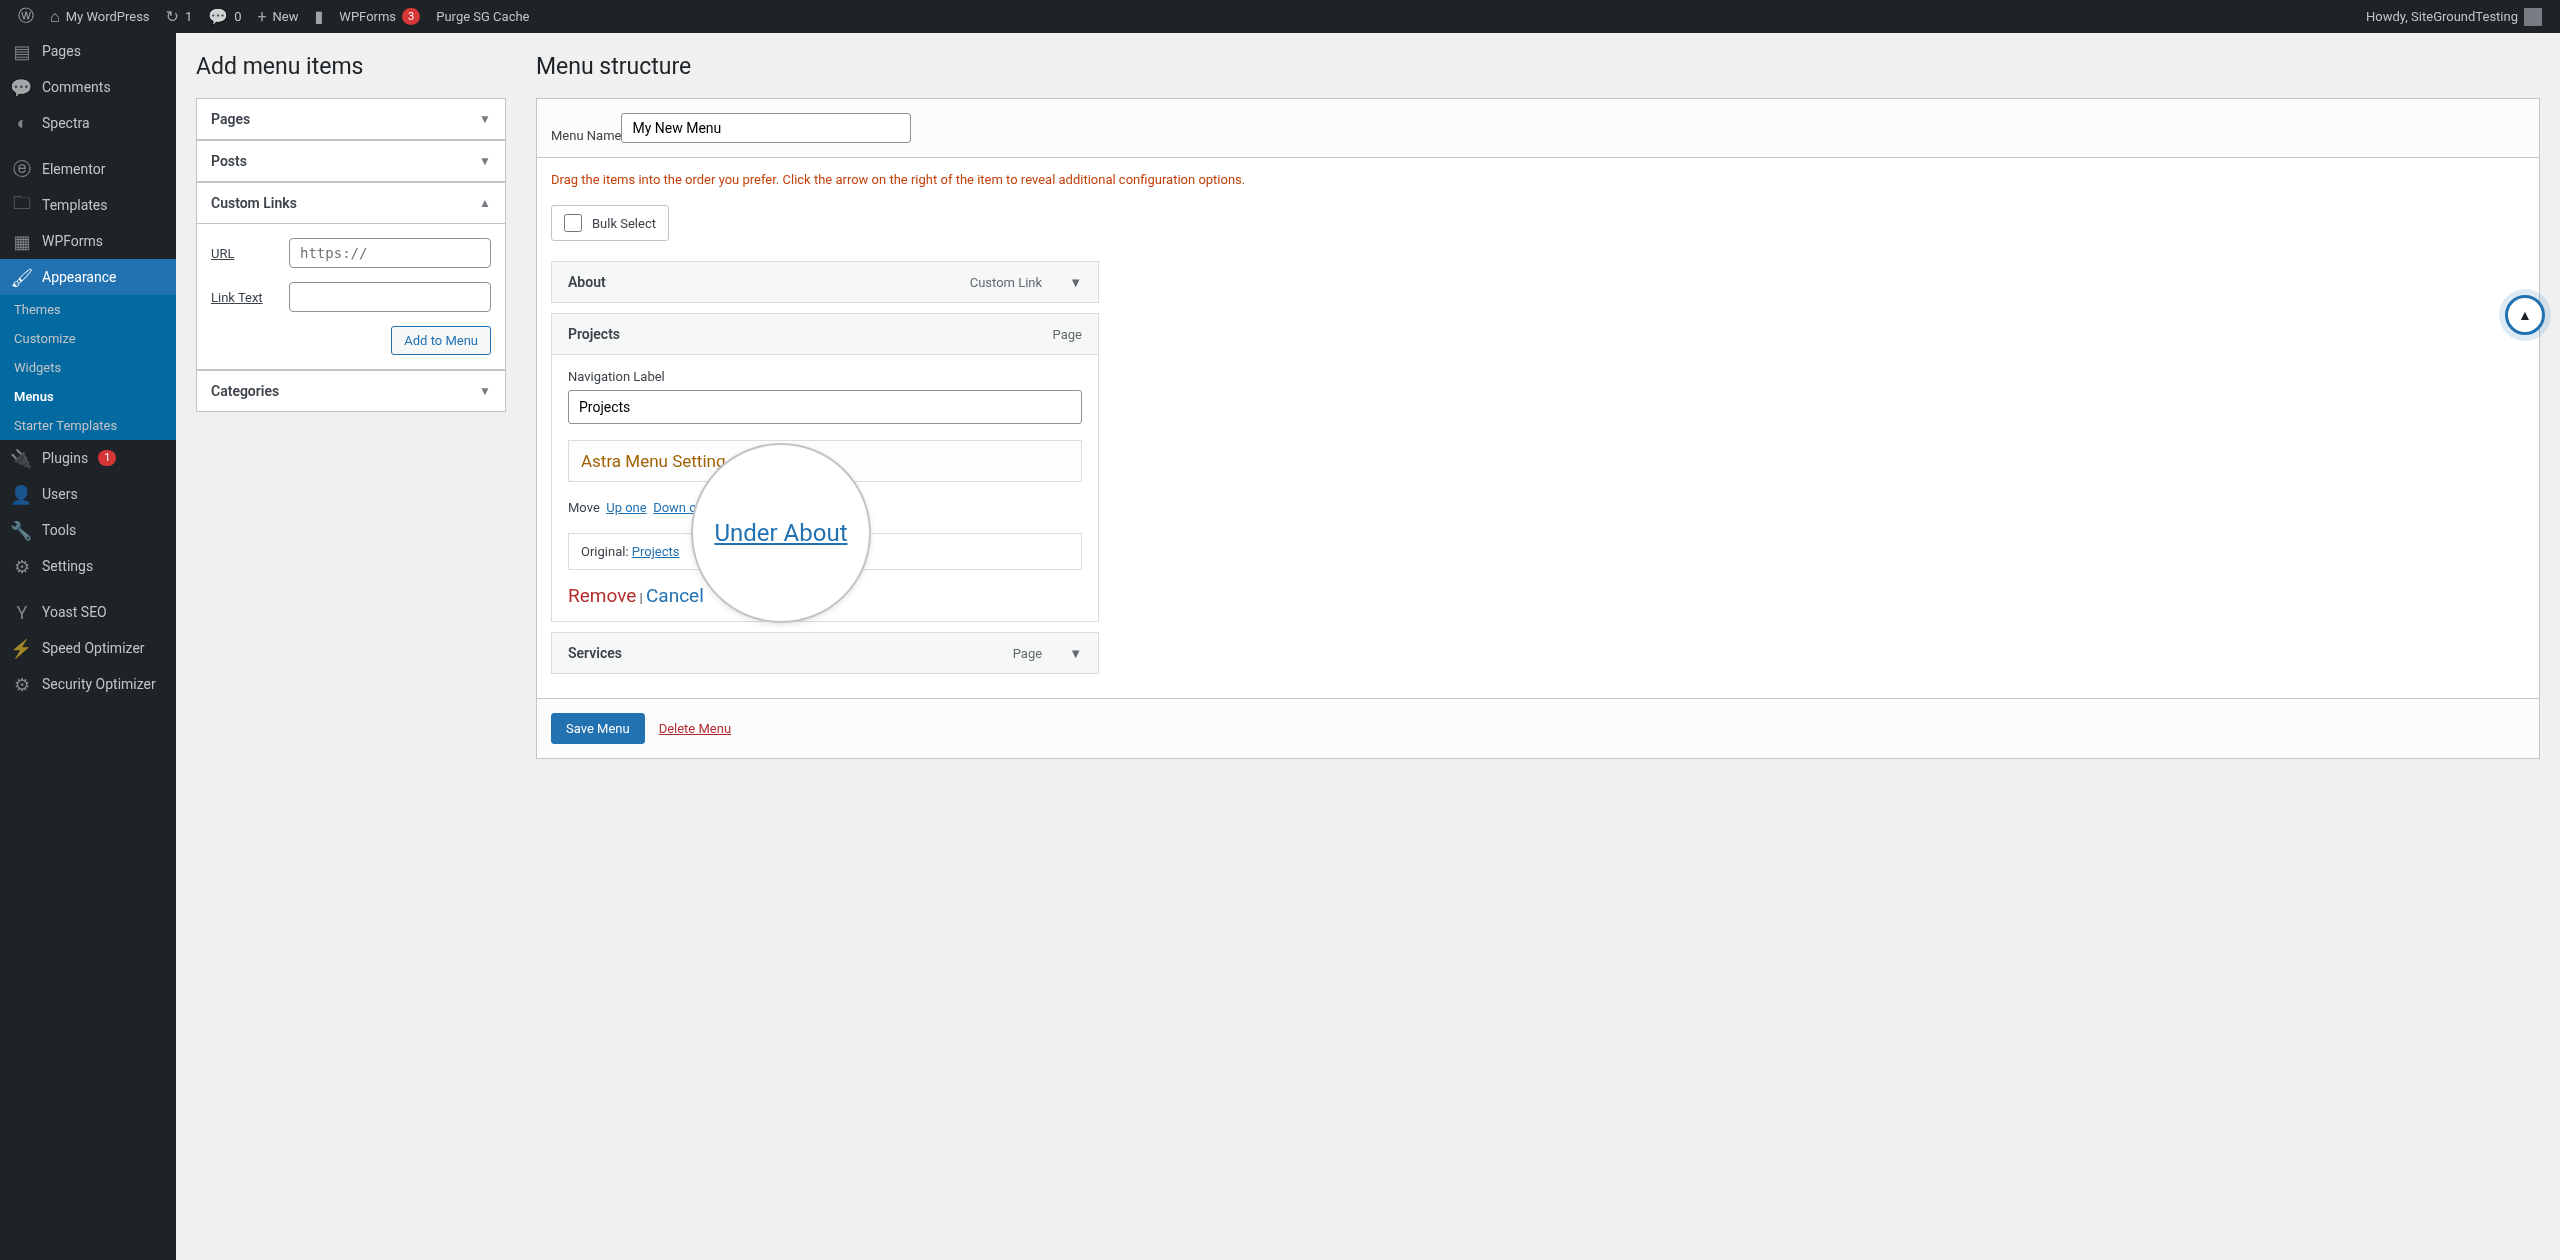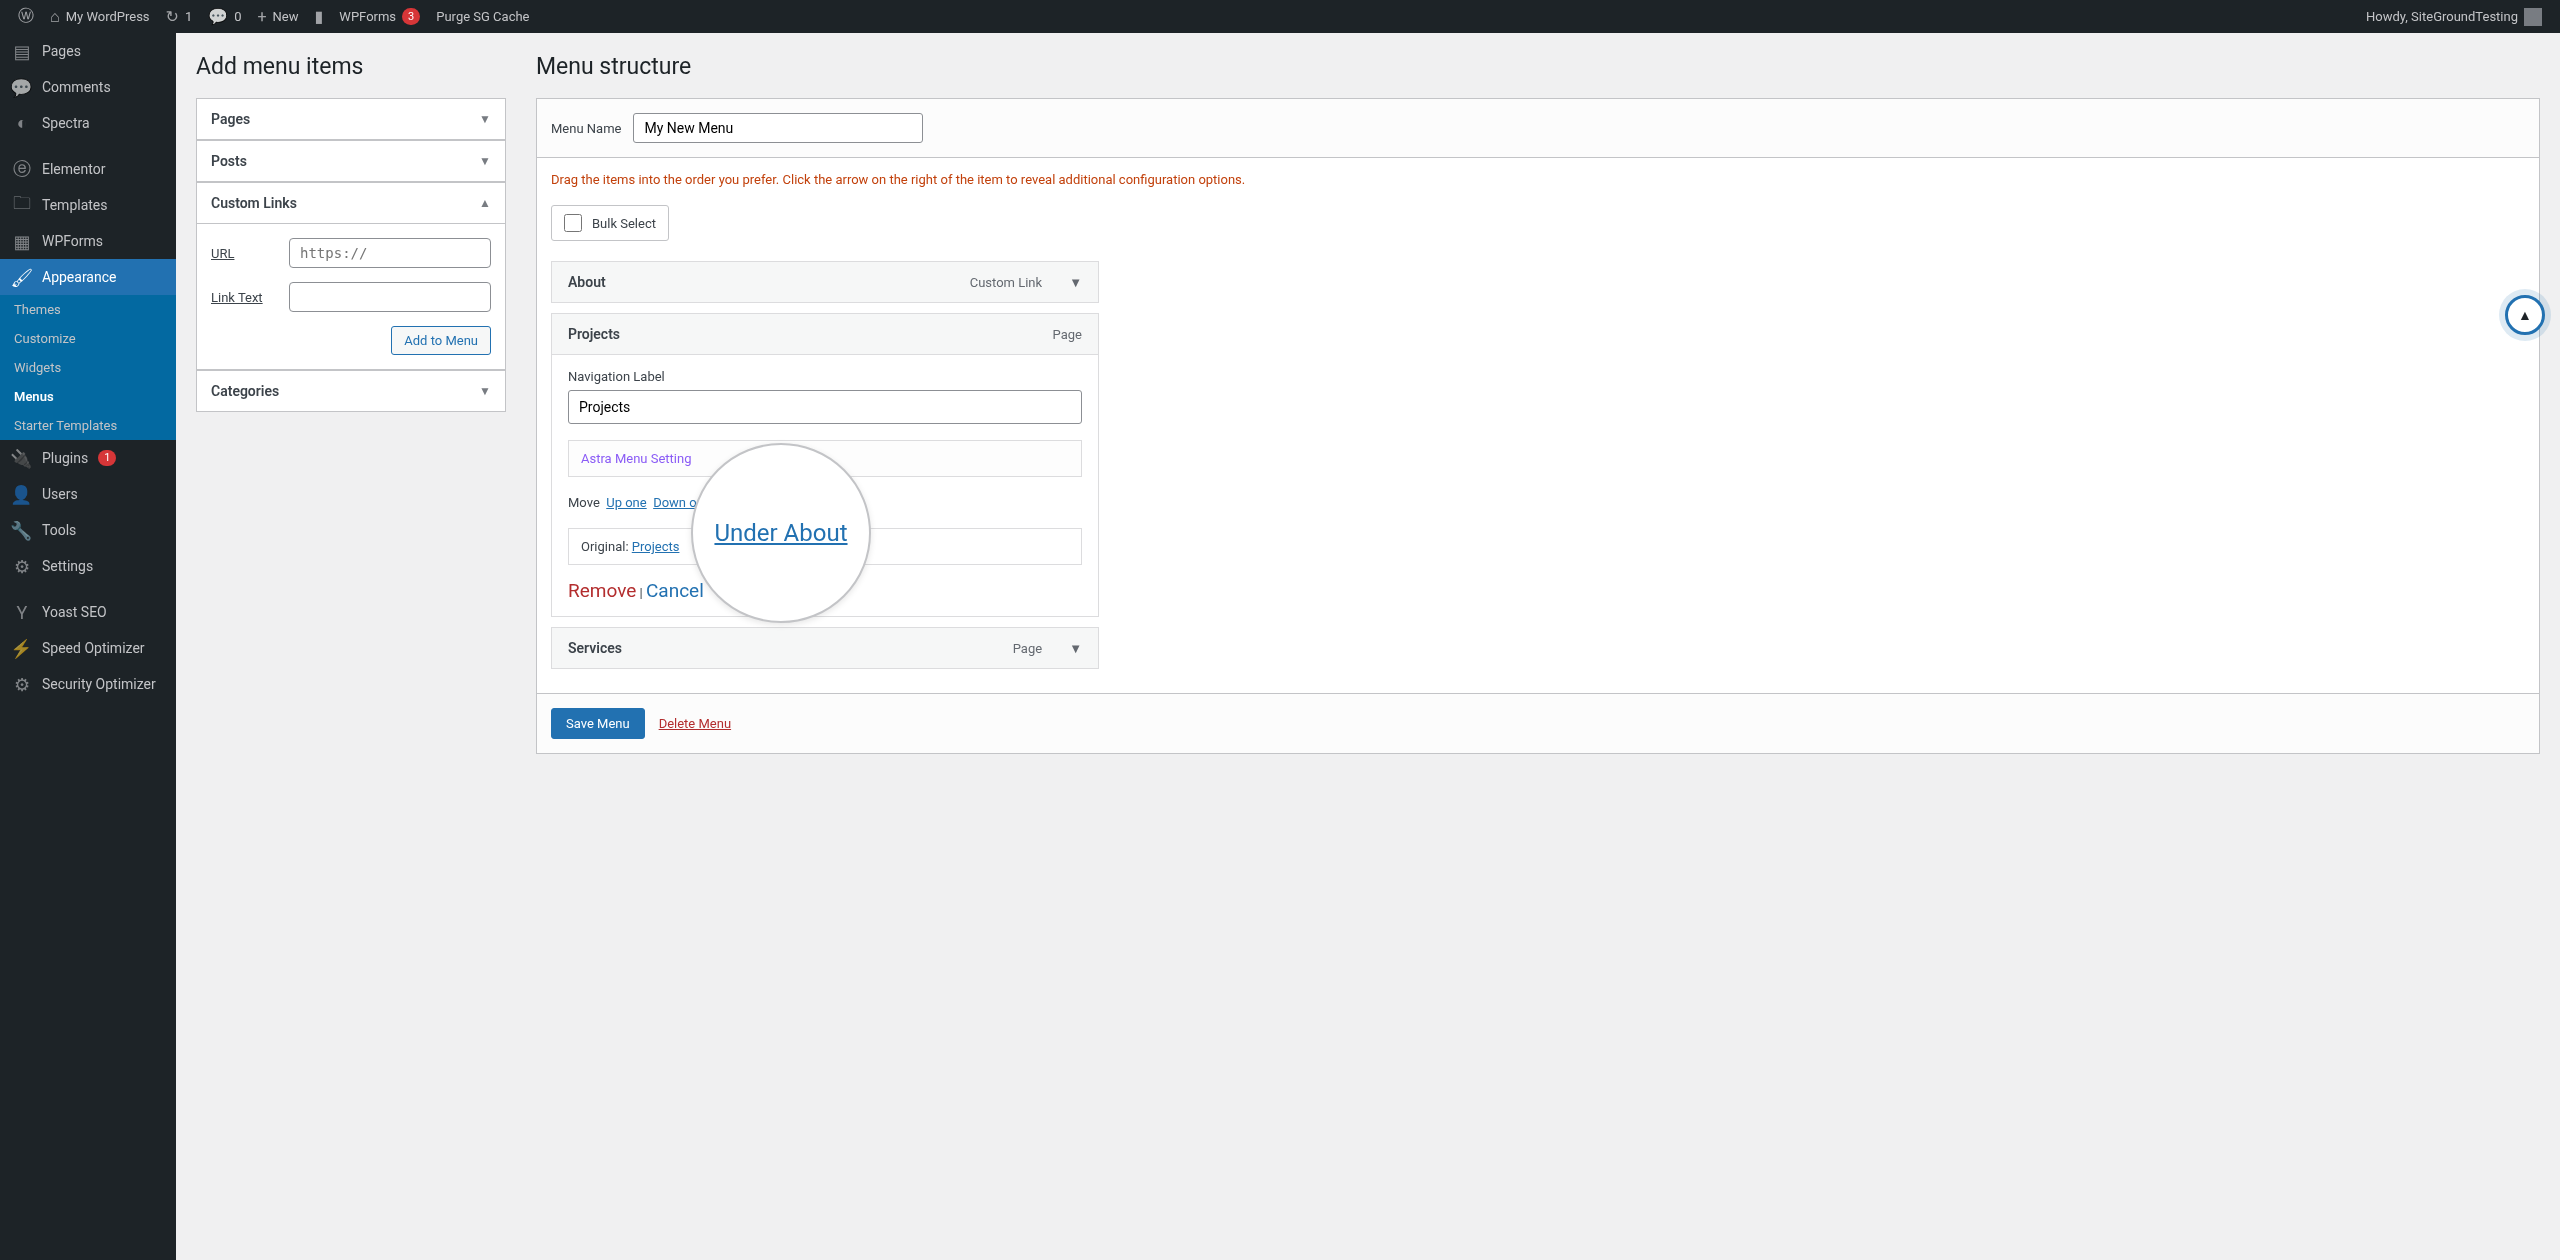--- a/index.html
+++ b/index.html
@@ -28,36 +28,36 @@
 .accordion:last-of-type { border-bottom: 1px solid #c3c4c7; }
 .acc-head { padding: 12px 14px; font-weight: 600; font-size: 14px; display: flex; justify-content: space-between; align-items: center; cursor: pointer; border-bottom: 1px solid #c3c4c7; }
 .acc-head .tri { color: #787c82; font-size: 12px; }
 .acc-body { padding: 14px; border-bottom: 1px solid #c3c4c7; }
 .form-row { display: flex; align-items: center; margin-bottom: 14px; }
 .form-row label { width: 78px; font-size: 13px; text-decoration: underline; }
 .form-row input[type=text] { flex: 1; border: 1px solid #8c8f94; border-radius: 4px; padding: 6px 10px; font-size: 14px; font-family: monospace; }
 .form-row input.sans { font-family: inherit; }
 .btn-secondary { border: 1px solid #2271b1; color: #2271b1; background: #f6f7f7; padding: 6px 12px; border-radius: 3px; cursor: pointer; font-size: 13px; }
 .menu-panel { border: 1px solid #c3c4c7; background: #fff; }
-.menu-panel-header { background: #fcfcfc; border-bottom: 1px solid #c3c4c7; padding: 14px; display: flex; align-items: center; gap: 12px; }
+.menu-panel-header { background: #fcfcfc; border-bottom: 1px solid #c3c4c7; padding: 14px; display: flex; align-items: flex-end; }
 .menu-panel-header label { font-size: 13px; }
 .menu-panel-header input { border: 1px solid #8c8f94; border-radius: 3px; padding: 6px 10px; width: 290px; font-size: 14px; }
 .menu-body { padding: 14px; }
 .instructions { font-size: 13px; color: #c2410c; margin-bottom: 18px; }
 .bulk-select { display: inline-flex; align-items: center; gap: 10px; border: 1px solid #c3c4c7; border-radius: 3px; padding: 8px 12px; font-size: 13px; margin-bottom: 20px; }
 .bulk-select input[type=checkbox] { width: 18px; height: 18px; }
 .menu-item { border: 1px solid #dcdcde; margin-bottom: 10px; width: 548px; }
 .mi-head { background: #f6f7f7; border-bottom: 1px solid #dcdcde; padding: 12px 16px; display: flex; justify-content: space-between; align-items: center; cursor: pointer; }
 .mi-head:last-child { border-bottom: none; }
 .mi-title { font-weight: 600; font-size: 14px; }
 .mi-type { color: #646970; font-size: 13px; display: flex; align-items: center; gap: 27px; }
 .mi-body { padding: 14px 16px; background: #fff; }
 .mi-label { font-size: 13px; margin-bottom: 6px; display: block; }
 .mi-input { width: 100%; border: 1px solid #8c8f94; border-radius: 3px; padding: 8px 10px; font-size: 14px; margin-bottom: 16px; }
-.astra-box { border: 1px solid #dcdcde; padding: 10px 12px; color: #8b5cf6; font-size: 13px; margin-bottom: 18px; background: #fdfdfd; }
+.astra-box { border: 1px solid #dcdcde; padding: 10px 12px; color: #a16207; font-size: 17px; margin-bottom: 18px; background: #fdfdfd; }
 .move-line { font-size: 13px; margin-bottom: 18px; }
 .move-line a { color: #2271b1; text-decoration: underline; cursor: pointer; }
 .orig-box { border: 1px solid #dcdcde; padding: 10px 12px; font-size: 13px; margin-bottom: 14px; }
 .orig-box a { color: #2271b1; text-decoration: underline; }
 .remove-line a { font-size: 19px; }
 .remove-link { color: #b32d2e; }
 .cancel-link { color: #2271b1; }
 .menu-panel-footer { border-top: 1px solid #c3c4c7; background: #fcfcfc; padding: 14px; display: flex; align-items: center; gap: 14px; }
 .btn-primary { background: #2271b1; color: #fff; border: 1px solid #2271b1; padding: 7px 14px; border-radius: 3px; cursor: pointer; font-size: 13px; }
 .btn-delete { color: #b32d2e; text-decoration: underline; font-size: 13px; cursor: pointer; }

